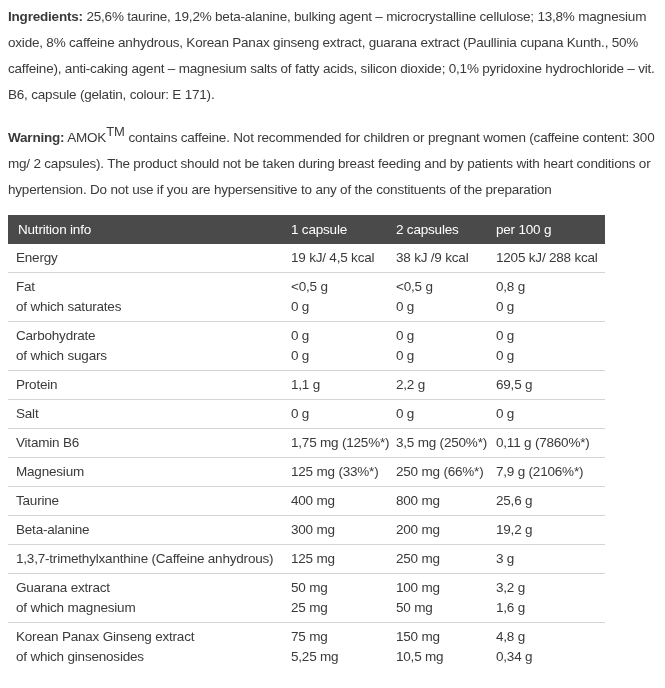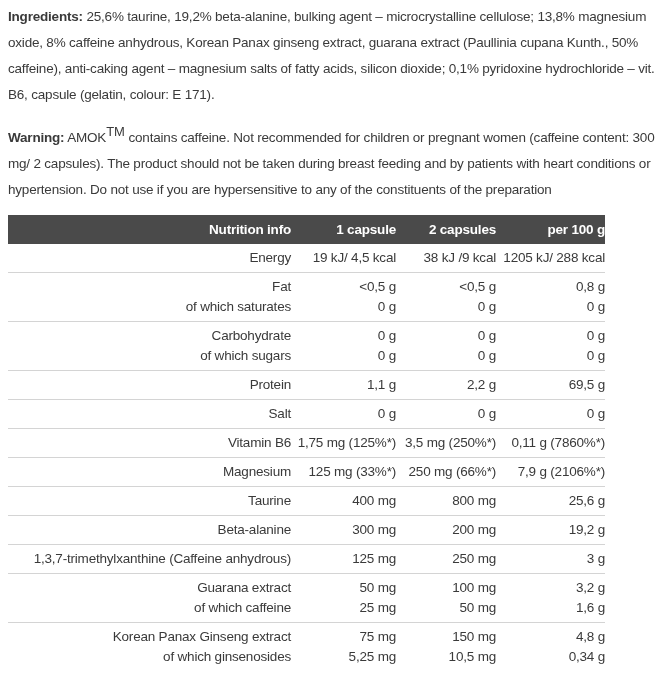--- a/index.html
+++ b/index.html
@@ -27,35 +27,35 @@
   }
   table.nutrition {
     margin-top: 12px;
     width: 597px;
     border-collapse: collapse;
     table-layout: fixed;
   }
   table.nutrition th {
     background: var(--header-bg, #4a4a4a);
     color: var(--header-text, #ffffff);
-    font-weight: bold;
-    text-align: right;
+    font-weight: normal;
+    text-align: left;
     height: 29px;
     white-space: nowrap;
     overflow: visible;
   }
   table.nutrition th:first-child { padding-left: 10px; }
   table.nutrition td {
     padding: 4px 0;
     vertical-align: top;
     white-space: nowrap;
     overflow: visible;
   }
   table.nutrition td:first-child { padding-left: 8px; }
-  table.nutrition tbody tr { border-bottom: 1px solid var(--divider, #d4d4d4); text-align: right; }
+  table.nutrition tbody tr { border-bottom: 1px solid var(--divider, #d4d4d4); }
   table.nutrition tbody tr:last-child { border-bottom: none; }
   .cell-line { line-height: 20px; }
   .footnote {
     margin-top: 15px;
     line-height: 20px;
   }
 </style>
 </head>
 <body>
 
@@ -224,21 +224,21 @@
         <td>
           <div class="cell-line">250 mg</div>
         </td>
         <td>
           <div class="cell-line">3 g</div>
         </td>
       </tr>
       <tr>
         <td>
           <div class="cell-line">Guarana extract</div>
-          <div class="cell-line">of which caffeine</div>
+          <div class="cell-line">of which magnesium</div>
         </td>
         <td>
           <div class="cell-line">50 mg</div>
           <div class="cell-line">25 mg</div>
         </td>
         <td>
           <div class="cell-line">100 mg</div>
           <div class="cell-line">50 mg</div>
         </td>
         <td>

